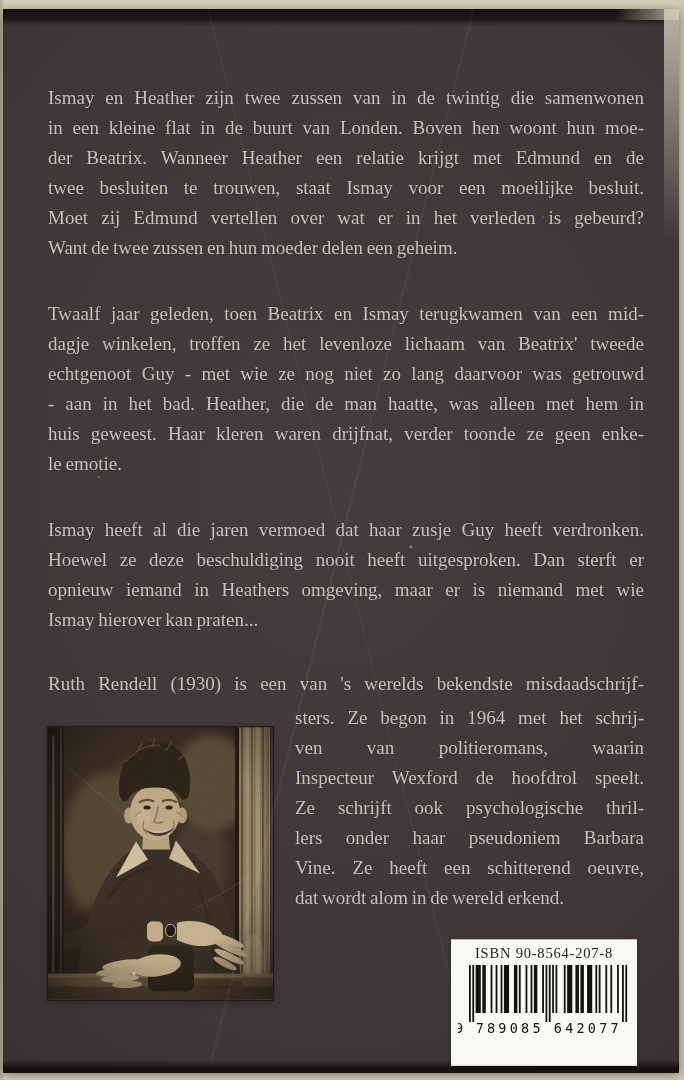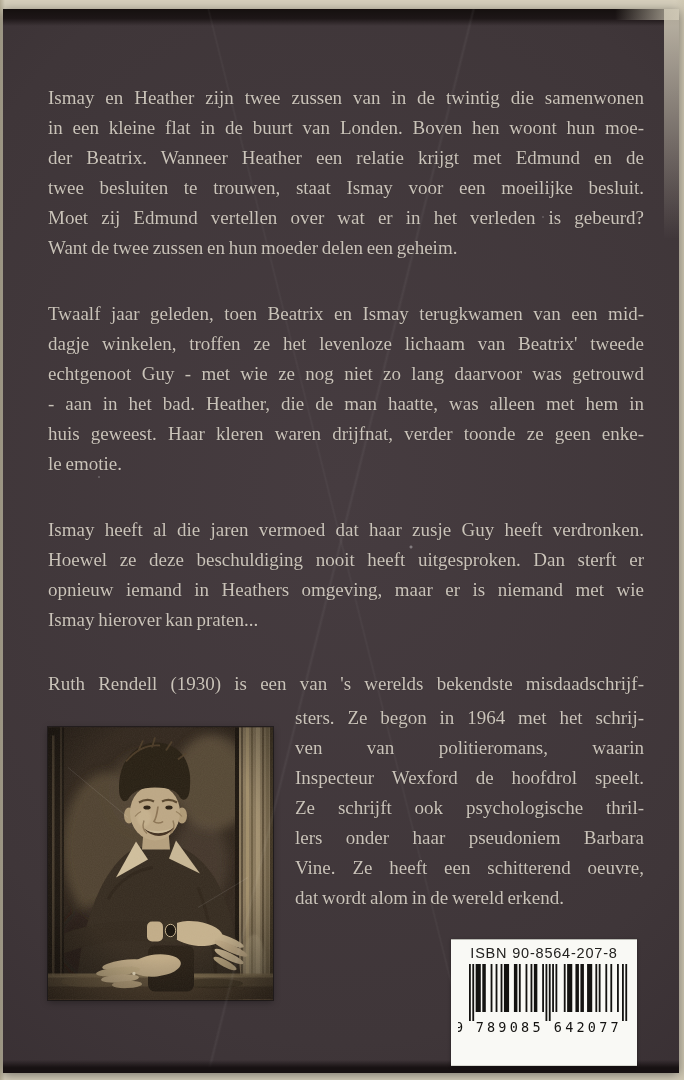--- a/index.html
+++ b/index.html
@@ -59,21 +59,21 @@
   .photo svg{display:block;width:100%;height:100%;}
 
   
   .barcode-box{
     position:absolute;left:448px;top:930px;width:186px;height:127px;z-index:2;
     background:var(--panel-color,#f9f9f5);
     box-shadow:inset 0 1px 0 #b9b9b2, inset 0 -1px 0 #d8d8d0, 0 1px 3px rgba(0,0,0,.4);
   }
   .isbn{
     margin-top:6px;text-align:center;
-    font-family:Liberation Sans, sans-serif;
+    font-family:Liberation Serif, serif;
     font-size:14.5px;letter-spacing:.8px;color:#232220;
   }
   .ean{display:block;margin:3px auto 0 auto;}
 </style>
 </head>
 <body>
 
 <div class="book">
   <div class="edge-top"></div>
   <div class="corner-wear"></div>

